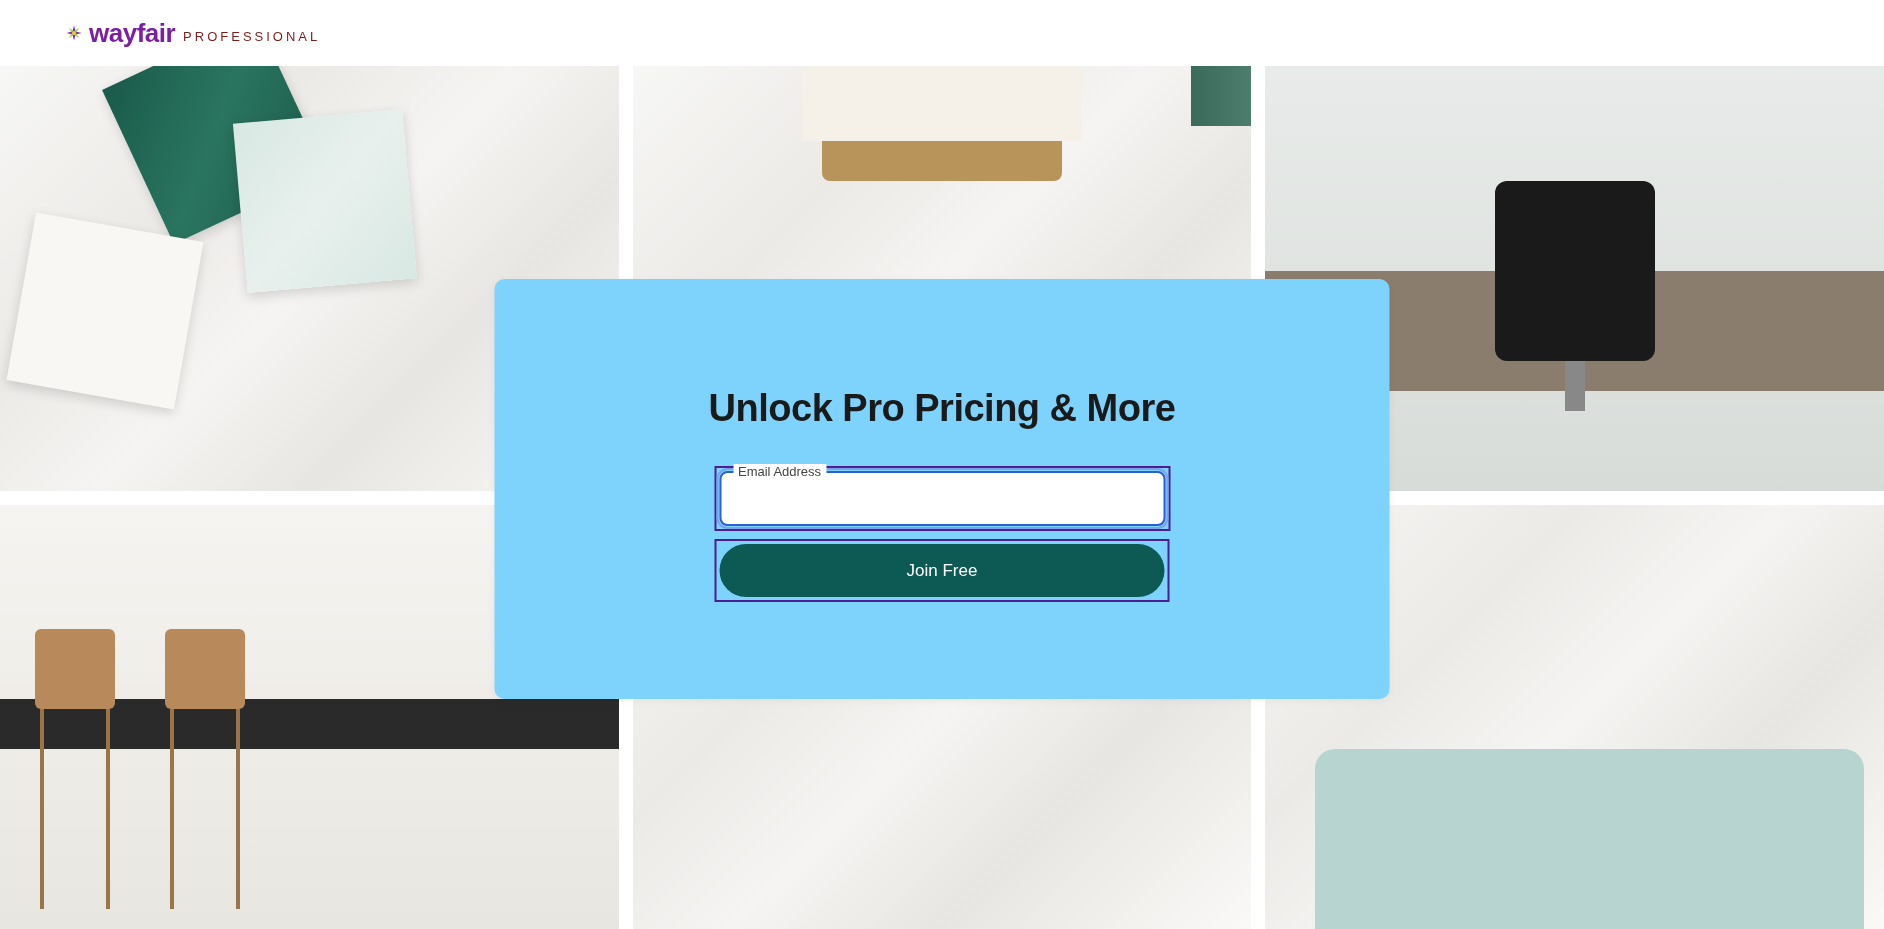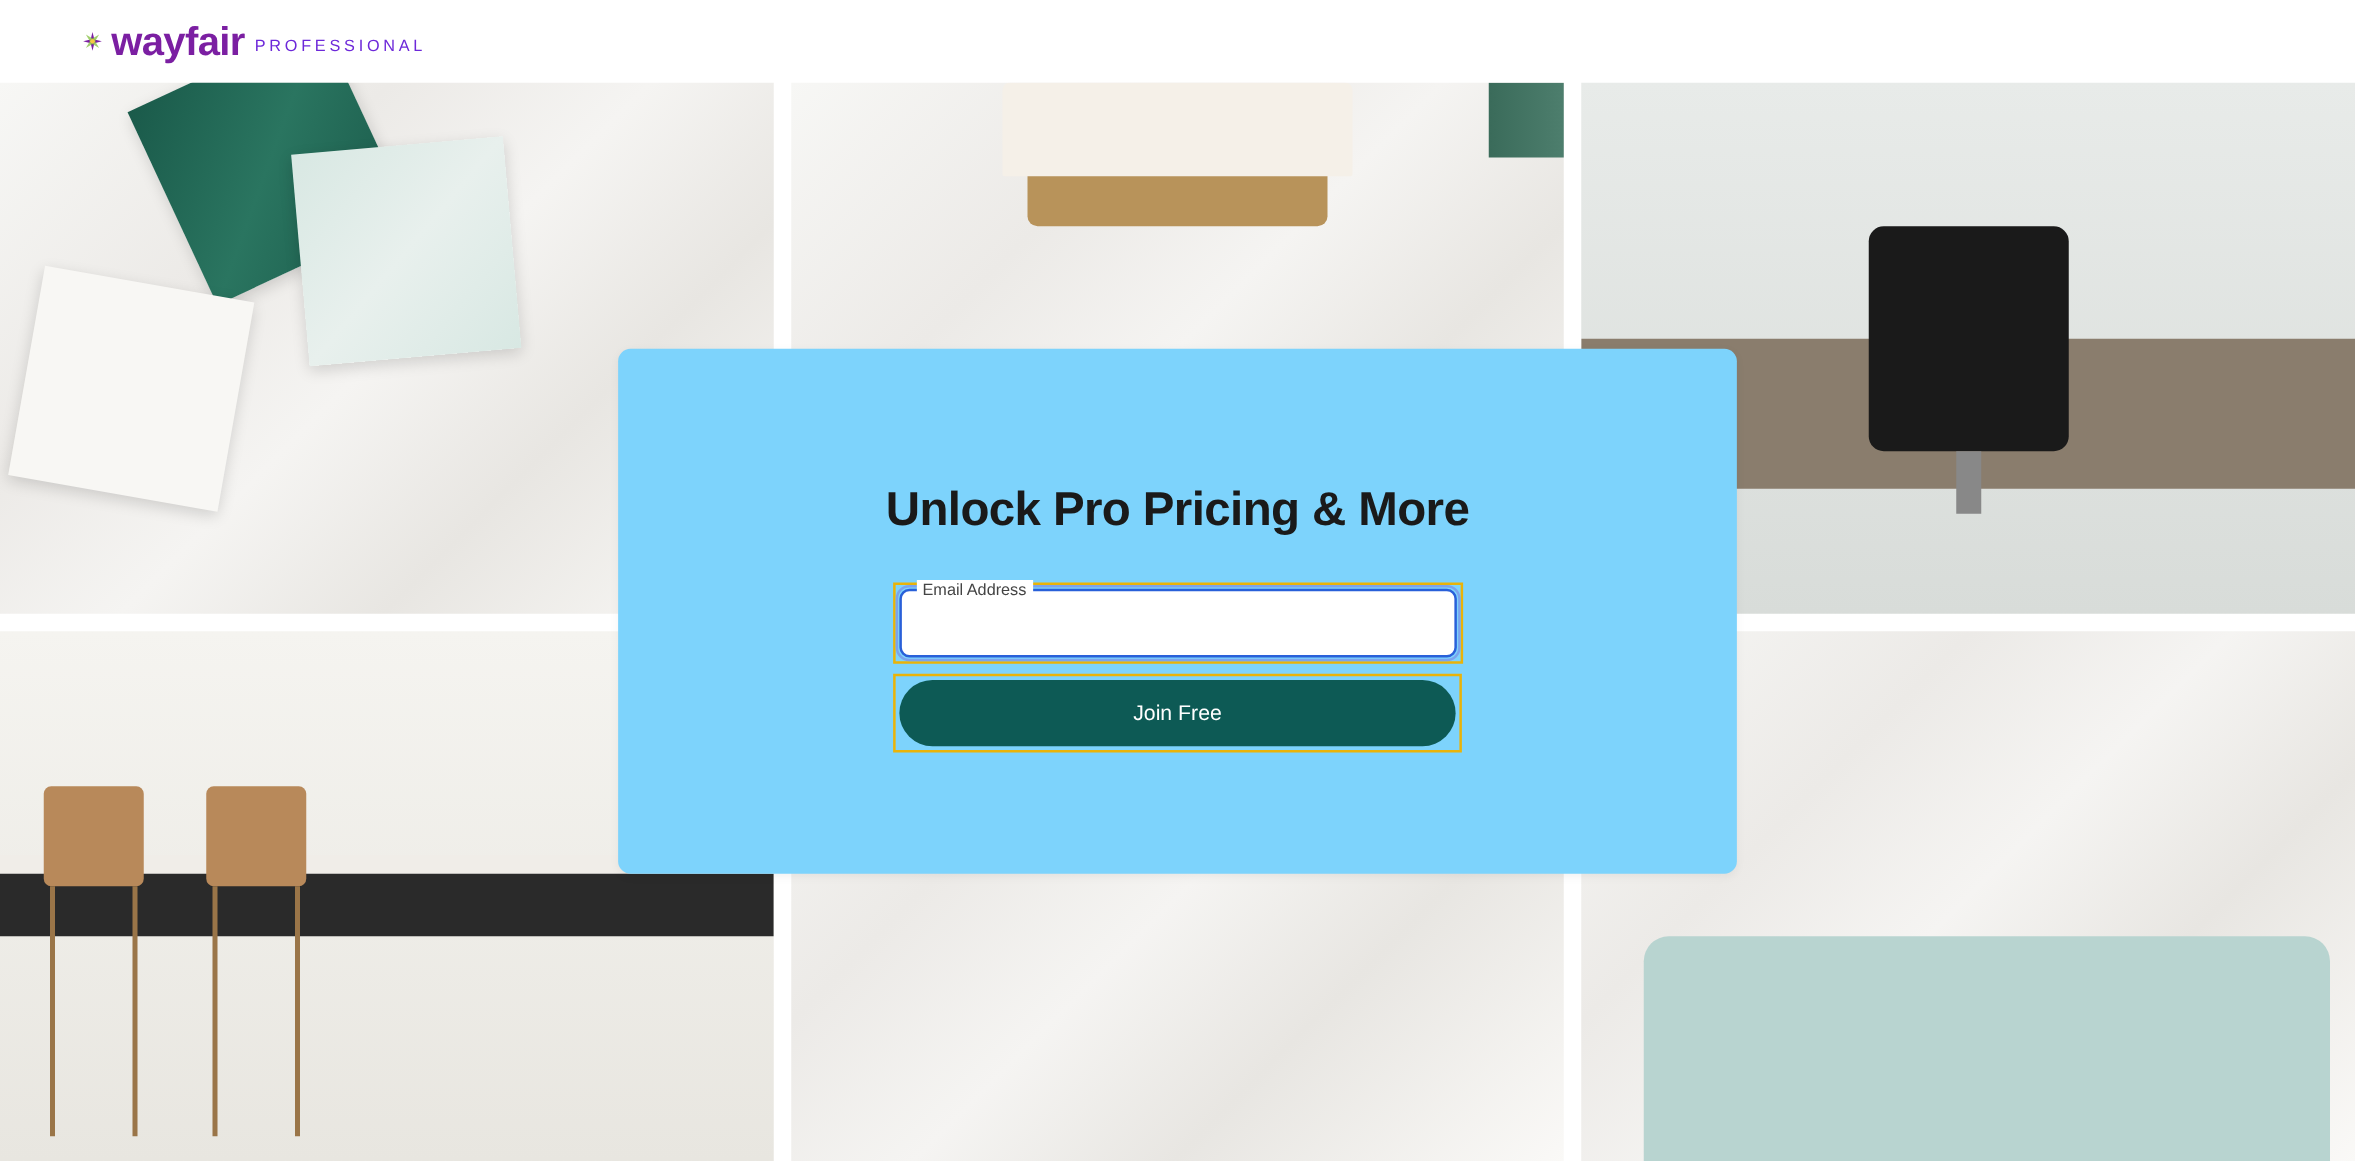--- a/index.html
+++ b/index.html
@@ -33,30 +33,30 @@
       height: 18px;
       position: relative;
     }
     
     .logo-pinwheel svg {
       width: 100%;
       height: 100%;
     }
     
     .logo-brand {
-      font-size: 32px;
+      font-size: 26px;
       font-weight: 700;
       color: #7b1fa2;
       letter-spacing: -0.5px;
     }
     
     .logo-sub {
       font-size: 13px;
       letter-spacing: 3px;
-      color: #6d28d9;
+      color: #7f1d1d;
       font-weight: 400;
       margin-left: 2px;
       margin-top: 6px;
     }
     
     .hero-area {
       position: relative;
       width: 100%;
       height: 863px;
       overflow: hidden;
@@ -280,21 +280,21 @@
     
     .modal-title {
       font-size: 38px;
       font-weight: 700;
       color: #1a1a1a;
       letter-spacing: -0.5px;
       margin-bottom: 36px;
     }
     
     .highlight-box {
-      border: 2px solid #eab308;
+      border: 2px solid #4c1d95;
       padding: 3px;
       margin-bottom: 8px;
     }
     
     .input-wrap {
       position: relative;
       width: 446px;
     }
     
     .email-input {

